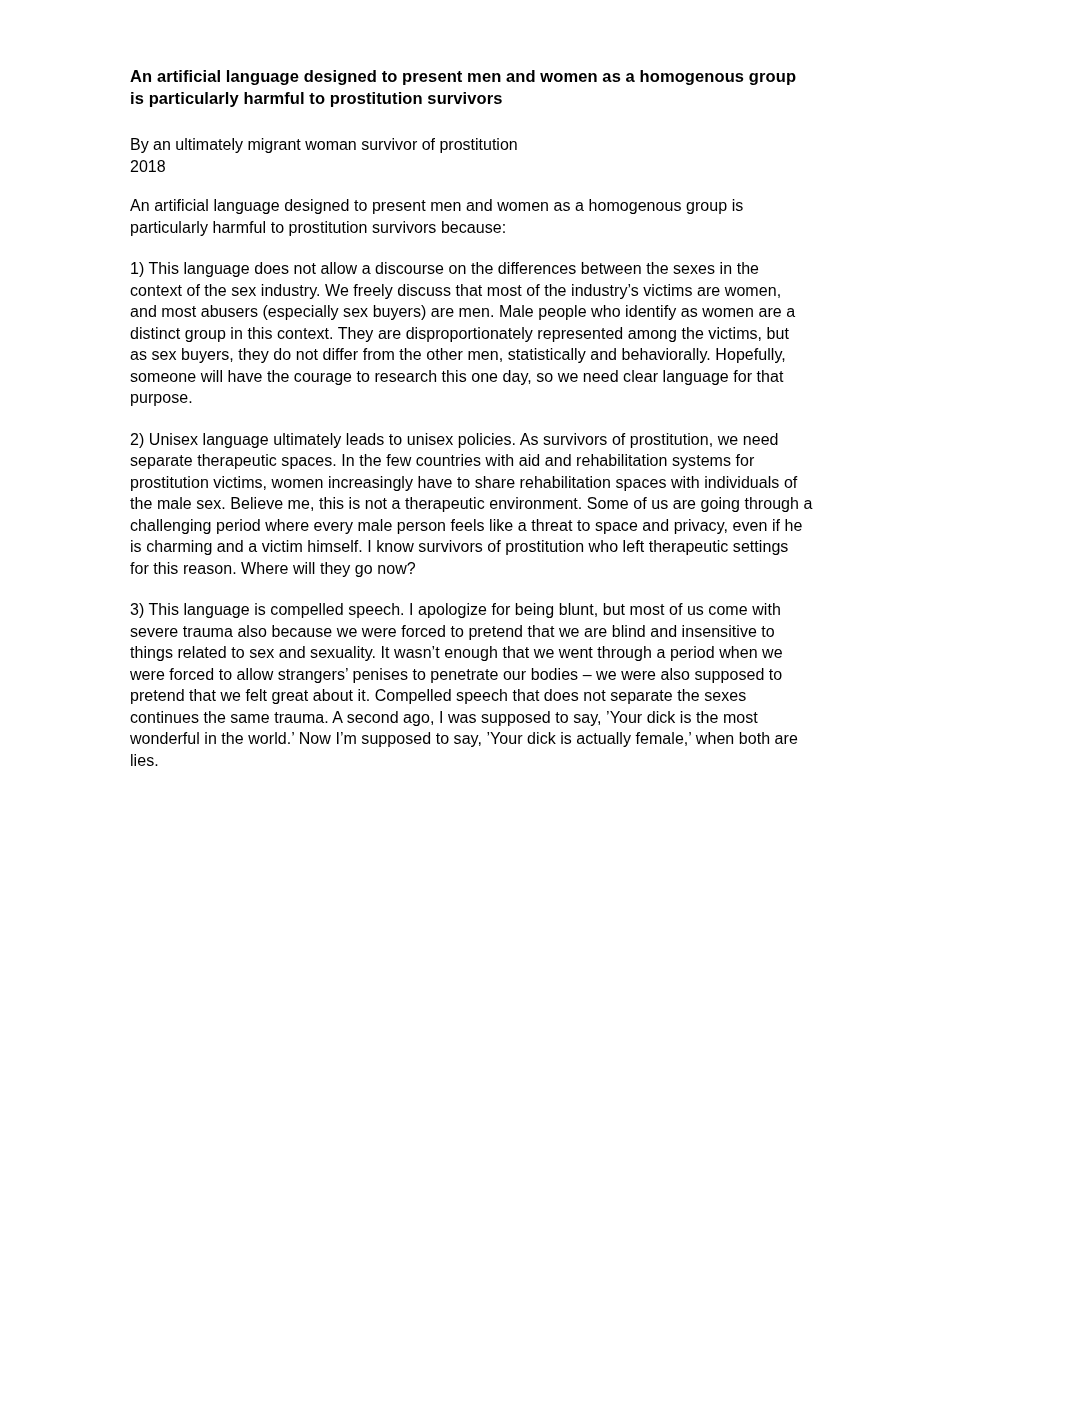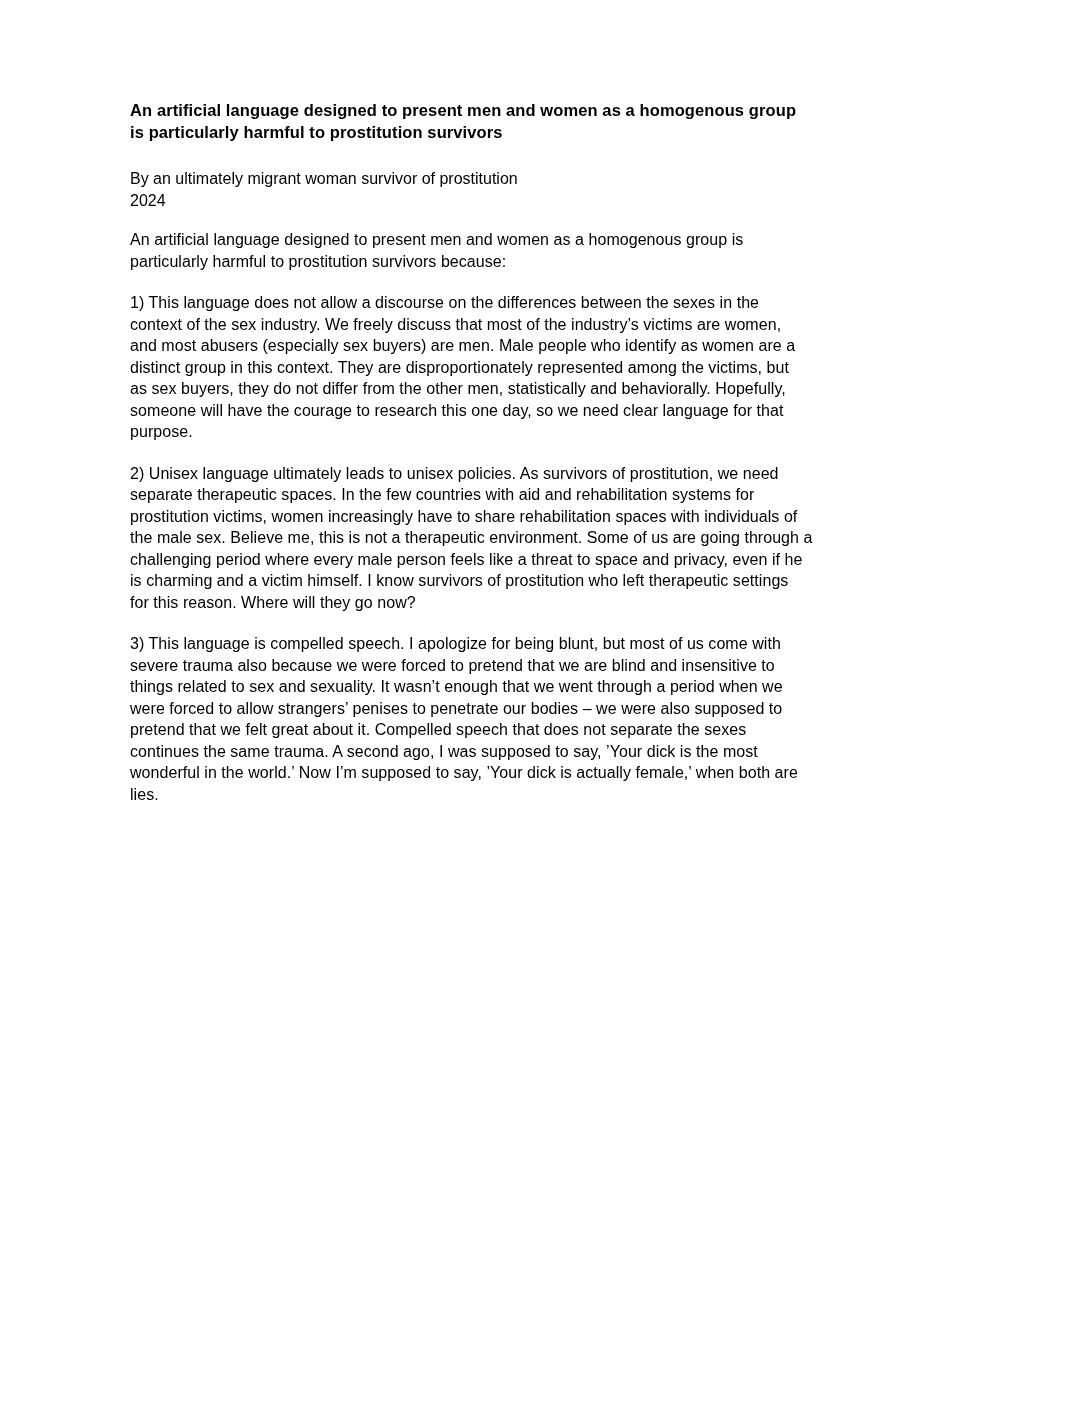--- a/index.html
+++ b/index.html
@@ -11,21 +11,21 @@
   body {
     width: 1088px;
     height: 1408px;
     font-family: "Liberation Sans", "DejaVu Sans", sans-serif;
     overflow: hidden;
   }
   .page {
     box-sizing: border-box;
     width: 1088px;
     height: 1408px;
-    padding: 100px 118px 0 130px;
+    padding: 66px 118px 0 130px;
     background: #ffffff;
   }
   .doc-title {
     font-size: 16.5px;
     font-weight: bold;
     line-height: 21.5px;
     margin: 0 0 25px 0;
     white-space: pre-line;
     letter-spacing: 0.1px;
   }
@@ -49,21 +49,21 @@
 </head>
 <body>
 
 <div class="page">
 
   <h1 class="doc-title">An artificial language designed to present men and women as a homogenous group
 is particularly harmful to prostitution survivors</h1>
 
   <div class="byline-block">
     <div class="doc-byline">By an ultimately migrant woman survivor of prostitution</div>
-    <div class="doc-year">2024</div>
+    <div class="doc-year">2018</div>
   </div>
 
   <p class="doc-paragraph">An artificial language designed to present men and women as a homogenous group is
 particularly harmful to prostitution survivors because:</p>
 
   <p class="doc-paragraph">1) This language does not allow a discourse on the differences between the sexes in the
 context of the sex industry. We freely discuss that most of the industry’s victims are women,
 and most abusers (especially sex buyers) are men. Male people who identify as women are a
 distinct group in this context. They are disproportionately represented among the victims, but
 as sex buyers, they do not differ from the other men, statistically and behaviorally. Hopefully,

